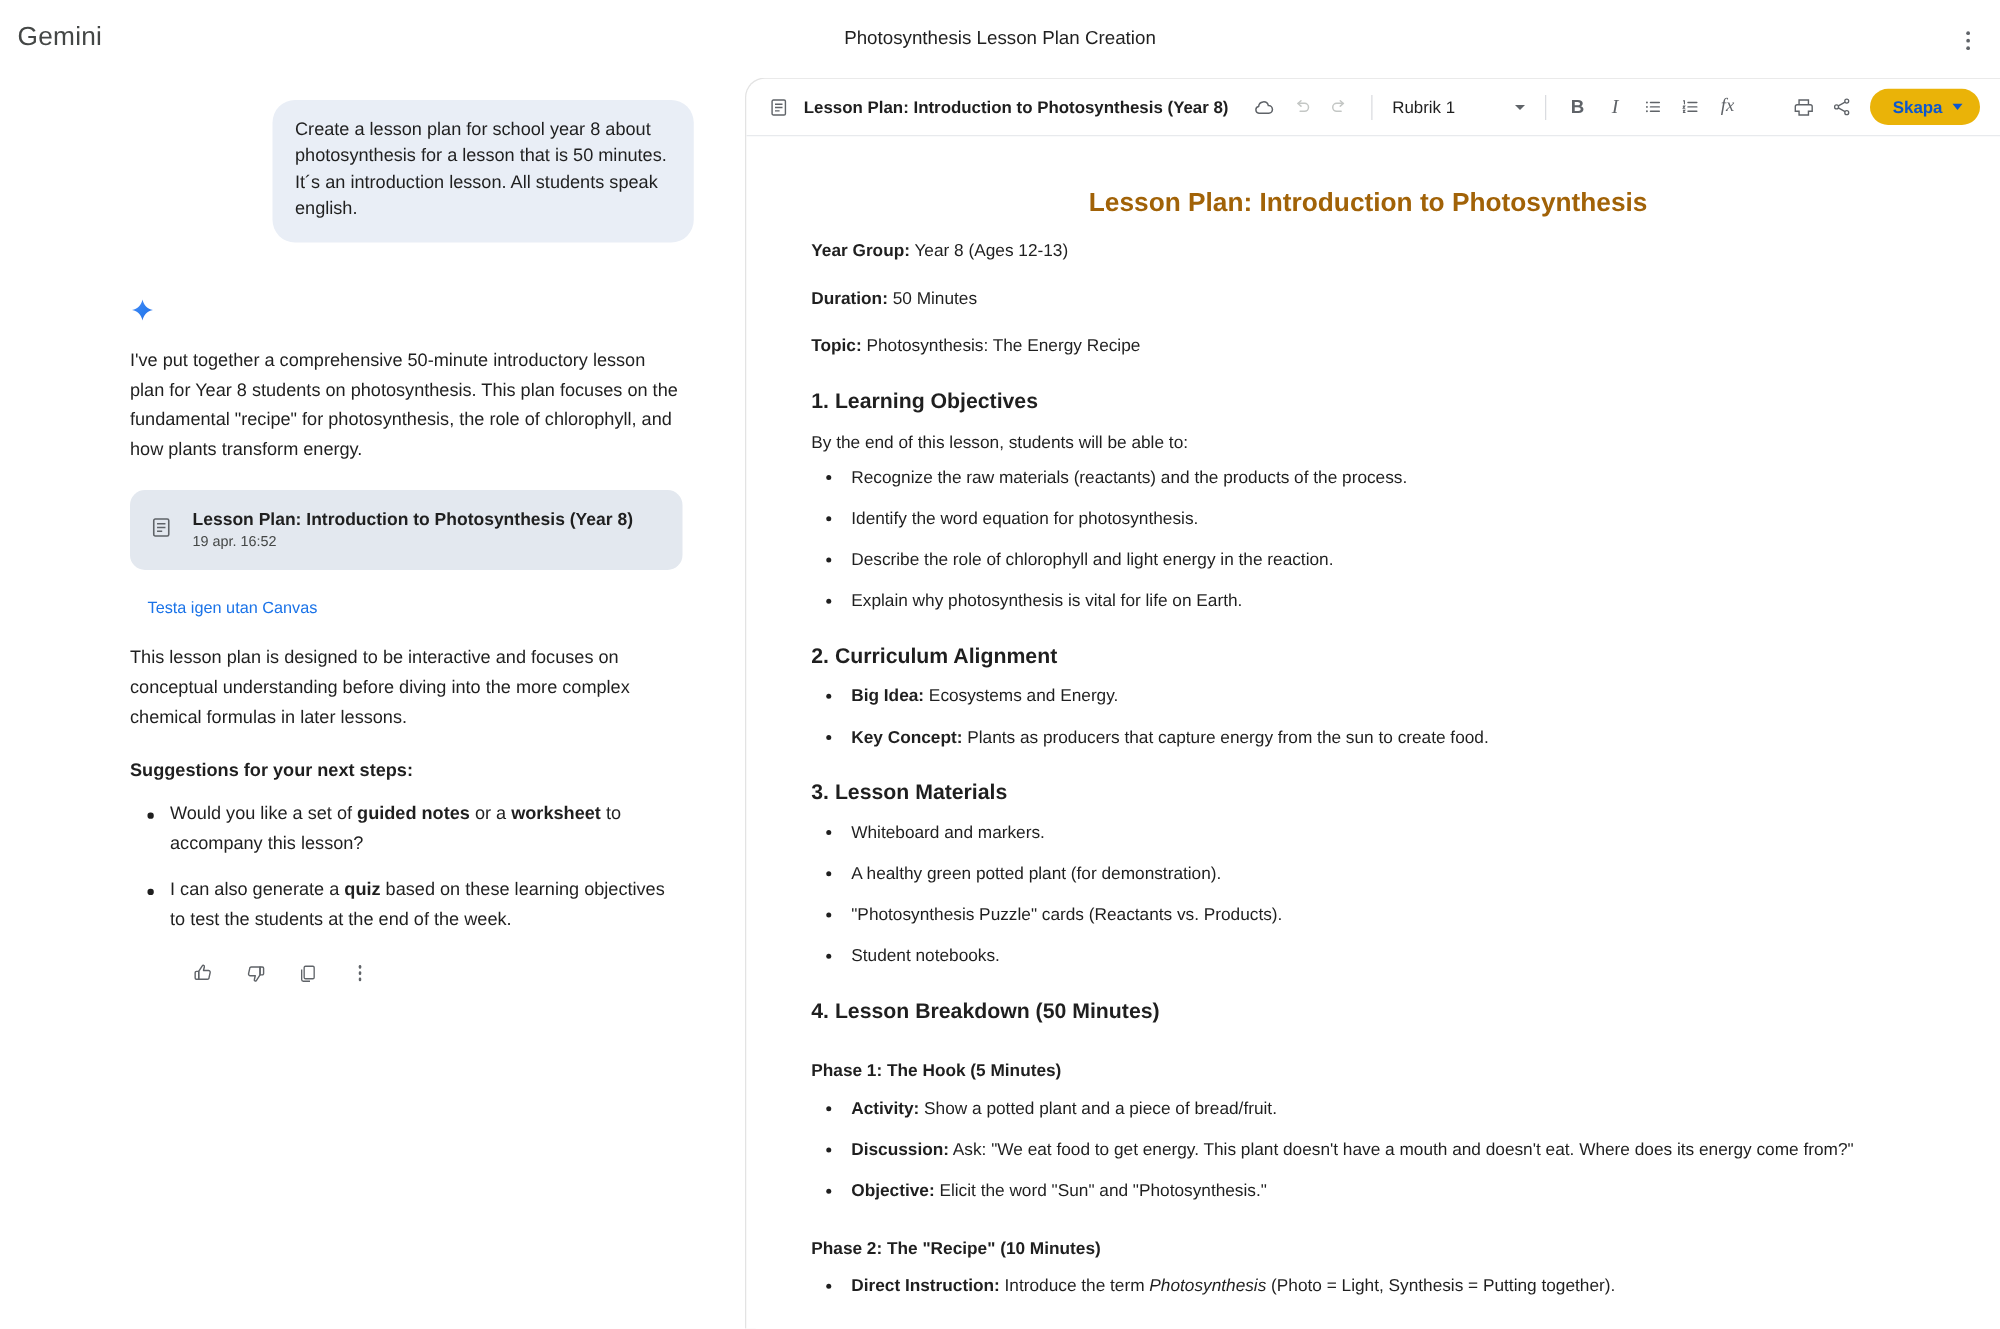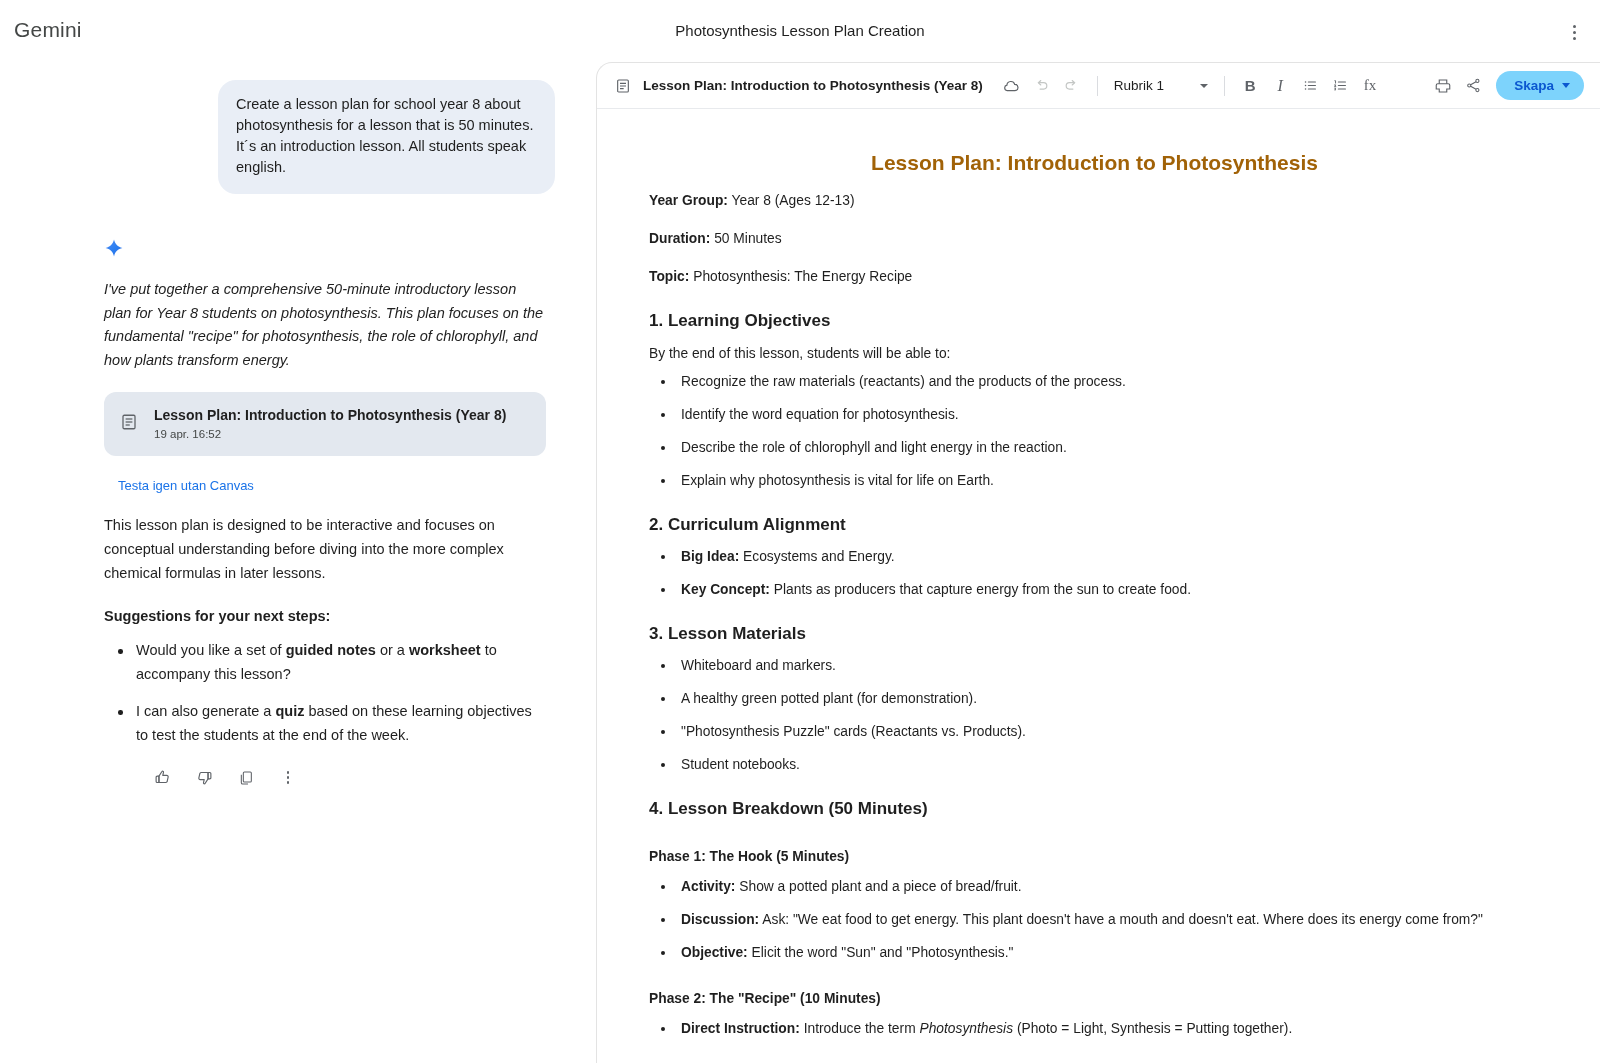--- a/index.html
+++ b/index.html
@@ -51,21 +51,20 @@
     font-size: 14.5px; line-height: 21px; color: #1f1f1f;
     max-width: 337px;
   }
 
   .sparkle { margin: 42px 0 0 -2px; width: 24px; height: 24px; display: block; }
 
   .resp-para {
     margin-top: 18px;
     font-size: 14.5px; line-height: 23.6px; color: #1f1f1f;
     max-width: 442px;
-    font-style: italic;
   }
 
   .canvas-card {
     margin-top: 20px;
     width: 442px;
     background: #e3e8ef;
     border-radius: 12px;
     padding: 14px 16px;
     display: flex; align-items: center; gap: 16px;
     cursor: pointer;
@@ -117,32 +116,32 @@
   .doc-icon { flex: 0 0 auto; margin-right: 12px; display: flex; }
   .doc-title { font-size: 13.5px; font-weight: bold; color: #1f1f1f; white-space: nowrap; }
   .tb-icon {
     width: 30px; height: 30px; border-radius: 50%;
     display: flex; align-items: center; justify-content: center;
     color: #5f6368; cursor: pointer; flex: 0 0 30px;
   }
   .tb-icon.disabled { color: #c4c7c5; }
   .tb-sep { width: 1px; height: 20px; background: #dadce0; margin: 0 10px; flex: 0 0 1px; }
   .style-select {
-    display: flex; align-items: center; gap: 36px;
+    display: flex; align-items: center; gap: 48px;
     font-size: 13.5px; color: #1f1f1f; cursor: pointer; padding: 4px 6px; border-radius: 4px;
   }
   .caret-sm { width: 0; height: 0; border-left: 4px solid transparent; border-right: 4px solid transparent;
               border-top: 4px solid #5f6368; }
   .tb-b { font-weight: bold; font-size: 15px; }
   .tb-i { font-style: italic; font-family: "Liberation Serif", serif; font-size: 16px; }
-  .tb-fx { font-family: "Liberation Serif", serif; font-size: 15px; }
+  .tb-fx { font-style: italic; font-family: "Liberation Serif", serif; font-size: 15px; }
   .spacer { flex: 1 1 auto; }
   .skapa-btn {
     display: flex; align-items: center; gap: 8px;
-    background: #7dd3fc; color: #0b57d0;
+    background: #eab308; color: #0b57d0;
     border-radius: 16px; padding: 7px 14px 7px 18px;
     font-size: 13.5px; font-weight: bold; cursor: pointer; margin-left: 8px;
   }
   .skapa-caret { width: 0; height: 0; border-left: 4.5px solid transparent; border-right: 4.5px solid transparent;
                  border-top: 5px solid #0b57d0; }
 
   .doc-scroll { flex: 1 1 auto; overflow: hidden; padding: 40px 60px 0 52px; }
   .doc-body { max-width: 940px; }
 
   .doc-h1 { font-size: 21px; font-weight: bold; line-height: 28px; margin-bottom: 14px; color: #a16207; text-align: center; }

